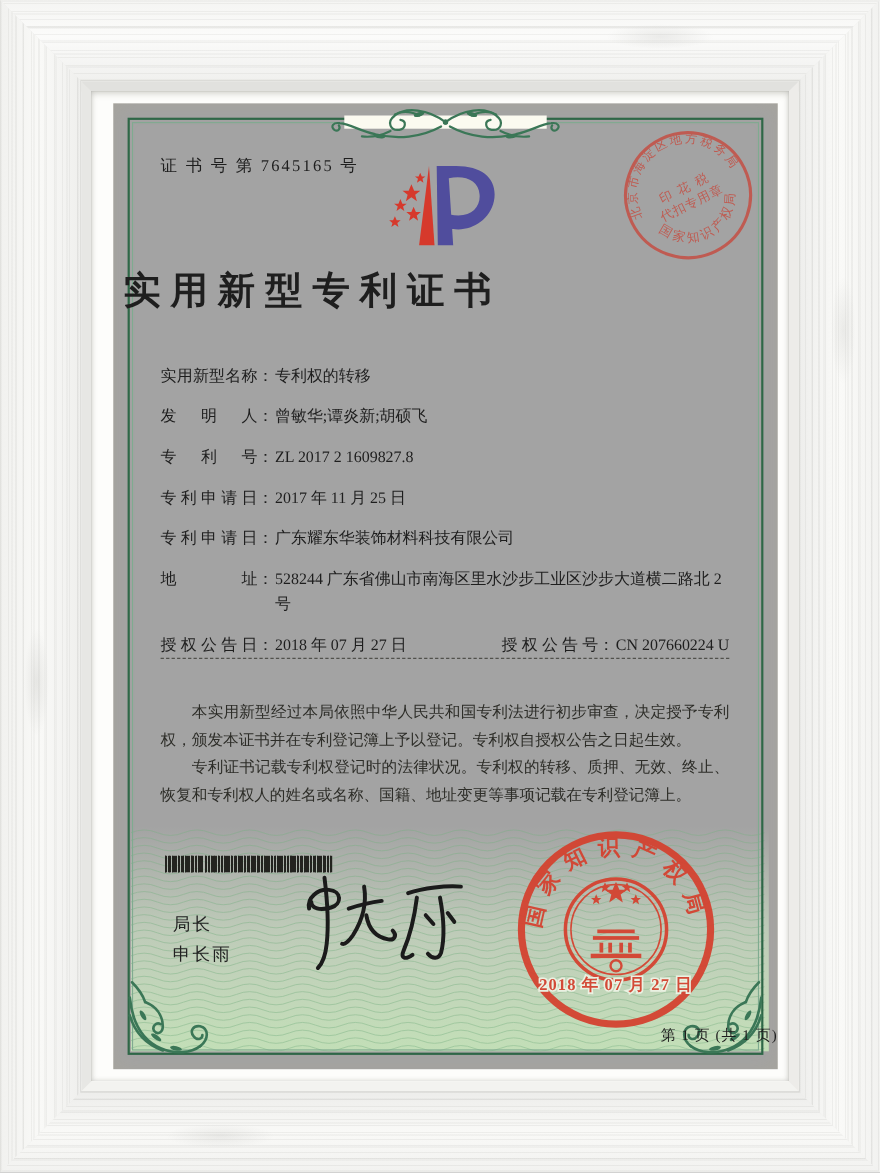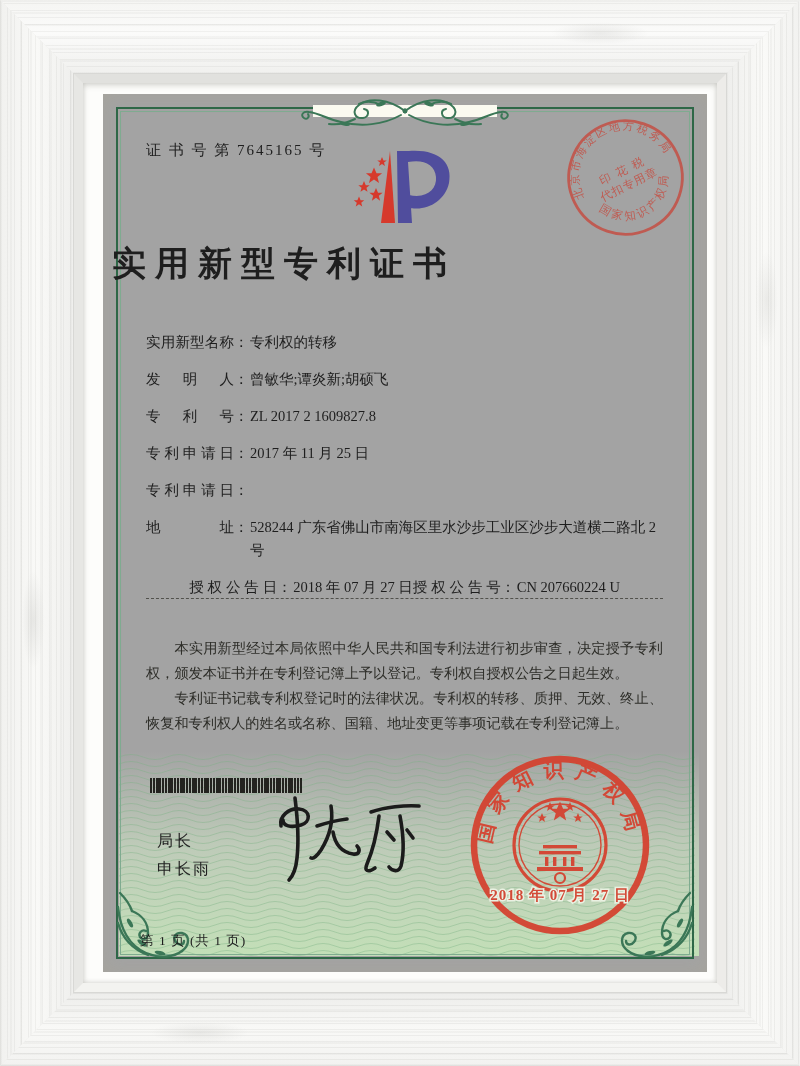--- a/index.html
+++ b/index.html
@@ -58,39 +58,39 @@
   .tax-seal{position:absolute;top:17px;right:15px;width:133px;height:133px;opacity:.8;z-index:2;}
   .logo{position:absolute;top:55px;left:50%;transform:translateX(-50%);
     width:122px;height:86px;z-index:2;}
   .title{position:absolute;top:147px;left:0;right:0;
     font-size:34px;font-weight:bold;letter-spacing:9px;padding-left:9px;z-index:2;}
   .fields{position:absolute;top:237px;left:43px;right:44px;font-size:14.5px;z-index:2;}
   .frow{display:flex;margin-bottom:14px;line-height:23px;}
   .flabel{width:88px;flex:none;text-align:justify;text-align-last:justify;}
   .fcolon{flex:none;width:16px;}
   .fvalue{flex:1;}
-  .grant-row{display:flex;justify-content:center;line-height:23px;}
+  .grant-row{display:flex;justify-content:space-between;line-height:23px;}
   .gpair{display:flex;}
   .dashed{position:absolute;left:43px;right:44px;top:504px;
     border-top:1.6px dashed #51514c;z-index:2;}
   .body-text{position:absolute;left:43px;right:44px;top:542px;font-size:14.2px;
     line-height:25px;text-align:justify;color:#2d2d28;z-index:2;}
   .body-text p{margin:0;text-indent:2em;}
   .barcode{position:absolute;left:47px;top:684px;width:152px;height:15px;z-index:2;
     background:
       repeating-linear-gradient(90deg,#23231f 0 2px,transparent 2px 3px),
       repeating-linear-gradient(90deg,#23231f 0 1px,transparent 1px 6px),
       repeating-linear-gradient(90deg,#23231f 0 1px,transparent 1px 4px);}
   .director{position:absolute;left:54px;top:733px;z-index:2;
     font-family:Liberation Serif, serif;
     font-size:16px;line-height:28px;letter-spacing:2px;color:#222;}
   .signature{position:absolute;left:156px;top:698px;width:172px;height:96px;z-index:3;}
   .office-seal{position:absolute;left:362px;top:656px;width:190px;height:190px;
     opacity:.93;z-index:3;}
-  .page-footer{position:absolute;left:0;right:0;top:838px;text-align:left;
+  .page-footer{position:absolute;left:0;right:0;top:838px;text-align:right;
     font-size:13.5px;letter-spacing:1px;z-index:2;padding-left:37px;}
   svg text{font-family:"Liberation Serif","DejaVu Serif",serif;}
 </style>
 </head>
 <body>
 
 <svg width="0" height="0" style="position:absolute" aria-hidden="true">
   <defs>
     <path id="star" d="M0,-10 L2.94,-3.09 L9.51,-3.09 L4.05,1.18 L5.88,8.09 L0,4 L-5.88,8.09 L-4.05,1.18 L-9.51,-3.09 L-2.94,-3.09 Z"></path>
   </defs>
@@ -248,20 +248,21 @@
         <span class="fvalue">ZL 2017 2 1609827.8</span>
     </div>
     <div class="frow">
       <span class="flabel">专利申请日</span>
         <span class="fcolon">：</span>
         <span class="fvalue">2017 年 11 月 25 日</span>
     </div>
     <div class="frow">
       <span class="flabel">专利申请日</span>
         <span class="fcolon">：</span>
+        <span class="fvalue">广东耀东华装饰材料科技有限公司</span>
     </div>
     <div class="frow">
       <span class="flabel">地址</span>
         <span class="fcolon">：</span>
         <span class="fvalue">528244 广东省佛山市南海区里水沙步工业区沙步大道横二路北 2 号</span>
     </div>
     <div class="grant-row">
       <span class="gpair">
         <span class="flabel">授权公告日</span>
           <span class="fcolon">：</span>

